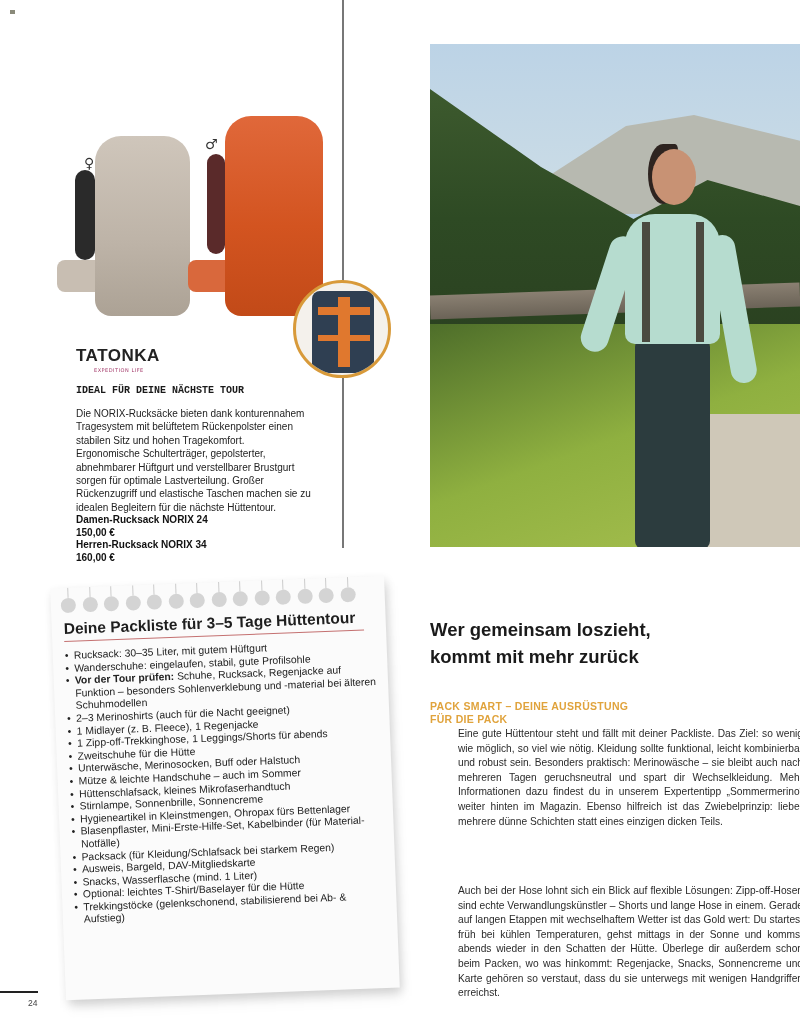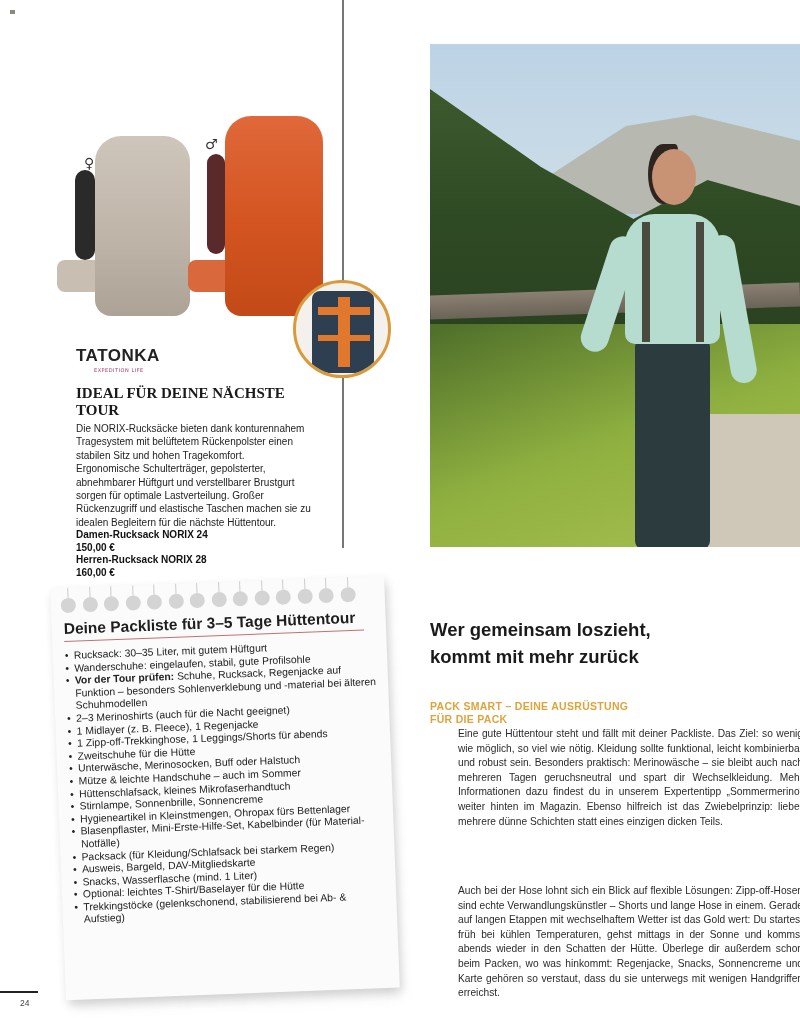--- a/index.html
+++ b/index.html
@@ -24,21 +24,21 @@
     .g-m { left: 150px; top: 26px; }
     .detail-circle { position: absolute; left: 238px; top: 170px; width: 98px; height: 98px; border-radius: 50%; border: 3px solid #d89a3a; background: #f4f1ec; overflow: hidden; }
     .detail-back { position: absolute; left: 16px; top: 8px; width: 62px; height: 82px; background: #2f3f52; border-radius: 8px; }
     .detail-h { position: absolute; background: #e0782e; }
 
     .brand { position: absolute; left: 76px; top: 346px; }
     .brand-name { font-family: "Liberation Sans", sans-serif; font-weight: bold; font-size: 17px; letter-spacing: 0.5px; color: #222; }
     .brand-sub { font-size: 5px; color: #a33a6a; letter-spacing: 0.5px; margin-left: 18px; margin-top: 1px; }
 
     .promo { position: absolute; left: 76px; top: 385px; width: 235px; }
-    .promo-title { font-family: Liberation Serif, serif; font-weight: bold; font-size: 15px; color: #1a1a1a; margin-bottom: 3px; }
+    .promo-title { font-family: Liberation Mono, monospace; font-weight: bold; font-size: 10px; color: #1a1a1a; margin-bottom: 11px; }
     .promo-body { font-family: "Liberation Sans", sans-serif; font-size: 10px; line-height: 13.4px; color: #222; }
     .price-row { display: flex; justify-content: space-between; font-family: "Liberation Sans", sans-serif; font-weight: bold; font-size: 10px; line-height: 12.5px; color: #111; flex-direction: column; }
 
     
     .photo { position: absolute; left: 430px; top: 44px; width: 370px; height: 503px; overflow: hidden; background: #b8cfe0; }
     .sky { position: absolute; left: 0; top: 0; width: 100%; height: 130px; background: linear-gradient(180deg,#bcd3e6 0%,#c9dbe6 100%); }
     .mountain-far { position: absolute; left: 60px; top: 60px; width: 340px; height: 110px; background: #b7b9b0; clip-path: polygon(0 100%, 40% 20%, 60% 10%, 80% 25%, 100% 40%, 100% 100%); }
     .forest { position: absolute; left: 0; top: 45px; width: 100%; height: 260px; background: linear-gradient(180deg,#3d5a2e 0%,#2e4a24 50%,#2a4020 100%); clip-path: polygon(0 0, 30% 30%, 55% 50%, 75% 35%, 100% 45%, 100% 100%, 0 100%); }
     .fence { position: absolute; left: 0; top: 245px; width: 100%; height: 24px; background: linear-gradient(180deg,#8a8072,#6b6357); transform: rotate(-2deg); }
     .meadow { position: absolute; left: 0; top: 280px; width: 100%; height: 230px; background: linear-gradient(160deg,#4e6e2a 0%,#8fb040 50%,#a8c050 100%); }
@@ -65,21 +65,21 @@
 
     
     .headline { position: absolute; left: 430px; top: 600px; width: 360px; font-family: "Liberation Sans", sans-serif; font-weight: bold; font-size: 18.5px; line-height: 27px; color: #1a1a1a; margin-top: 16px; }
     .kicker { position: absolute; left: 430px; top: 700px; width: 360px; font-family: "Liberation Sans", sans-serif; font-weight: bold; font-size: 10.5px; line-height: 12.5px; color: #e0a33c; letter-spacing: 0.3px; }
     .para { position: absolute; left: 430px; width: 345px; font-family: "Liberation Sans", sans-serif; font-size: 10.2px; line-height: 14.6px; color: #2a2a2a; text-align: justify; margin-left: 28px; }
     .para-1 { top: 727px; }
     .para-2 { top: 884px; }
 
     
     .footer-rule { position: absolute; left: 0; top: 991px; width: 38px; height: 2px; background: #222; }
-    .page-num { position: absolute; left: 20px; top: 998px; font-family: "Liberation Sans", sans-serif; font-size: 8.5px; color: #444; }
+    .page-num { position: absolute; left: 28px; top: 998px; font-family: "Liberation Sans", sans-serif; font-size: 8.5px; color: #444; }
   </style>
 </head>
 <body>
 
 <div class="menu-dot"></div>
 <div class="col-divider"></div>
 
 <div class="product-visual">
   <span class="gender g-f">♀</span>
   <div class="bag-f-strap"></div>
@@ -103,21 +103,21 @@
 </div>
 
 <div class="promo">
   <div class="promo-title">IDEAL FÜR DEINE NÄCHSTE TOUR</div>
   <p class="promo-body">Die NORIX-Rucksäcke bieten dank konturennahem Tragesystem mit belüftetem Rückenpolster einen stabilen Sitz und hohen Tragekomfort. Ergonomische Schulterträger, gepolsterter, abnehmbarer Hüftgurt und verstellbarer Brustgurt sorgen für optimale Lastverteilung. Großer Rückenzugriff und elastische Taschen machen sie zu idealen Begleitern für die nächste Hüttentour.</p>
   <div class="price-row">
     <span>Damen-Rucksack NORIX 24</span>
     <span>150,00 €</span>
   </div>
   <div class="price-row">
-    <span>Herren-Rucksack NORIX 28</span>
+    <span>Herren-Rucksack NORIX 34</span>
     <span>160,00 €</span>
   </div>
 </div>
 
 <div class="photo">
   <div class="sky"></div>
   <div class="mountain-far"></div>
   <div class="forest"></div>
   <div class="meadow"></div>
   <div class="path"></div>

